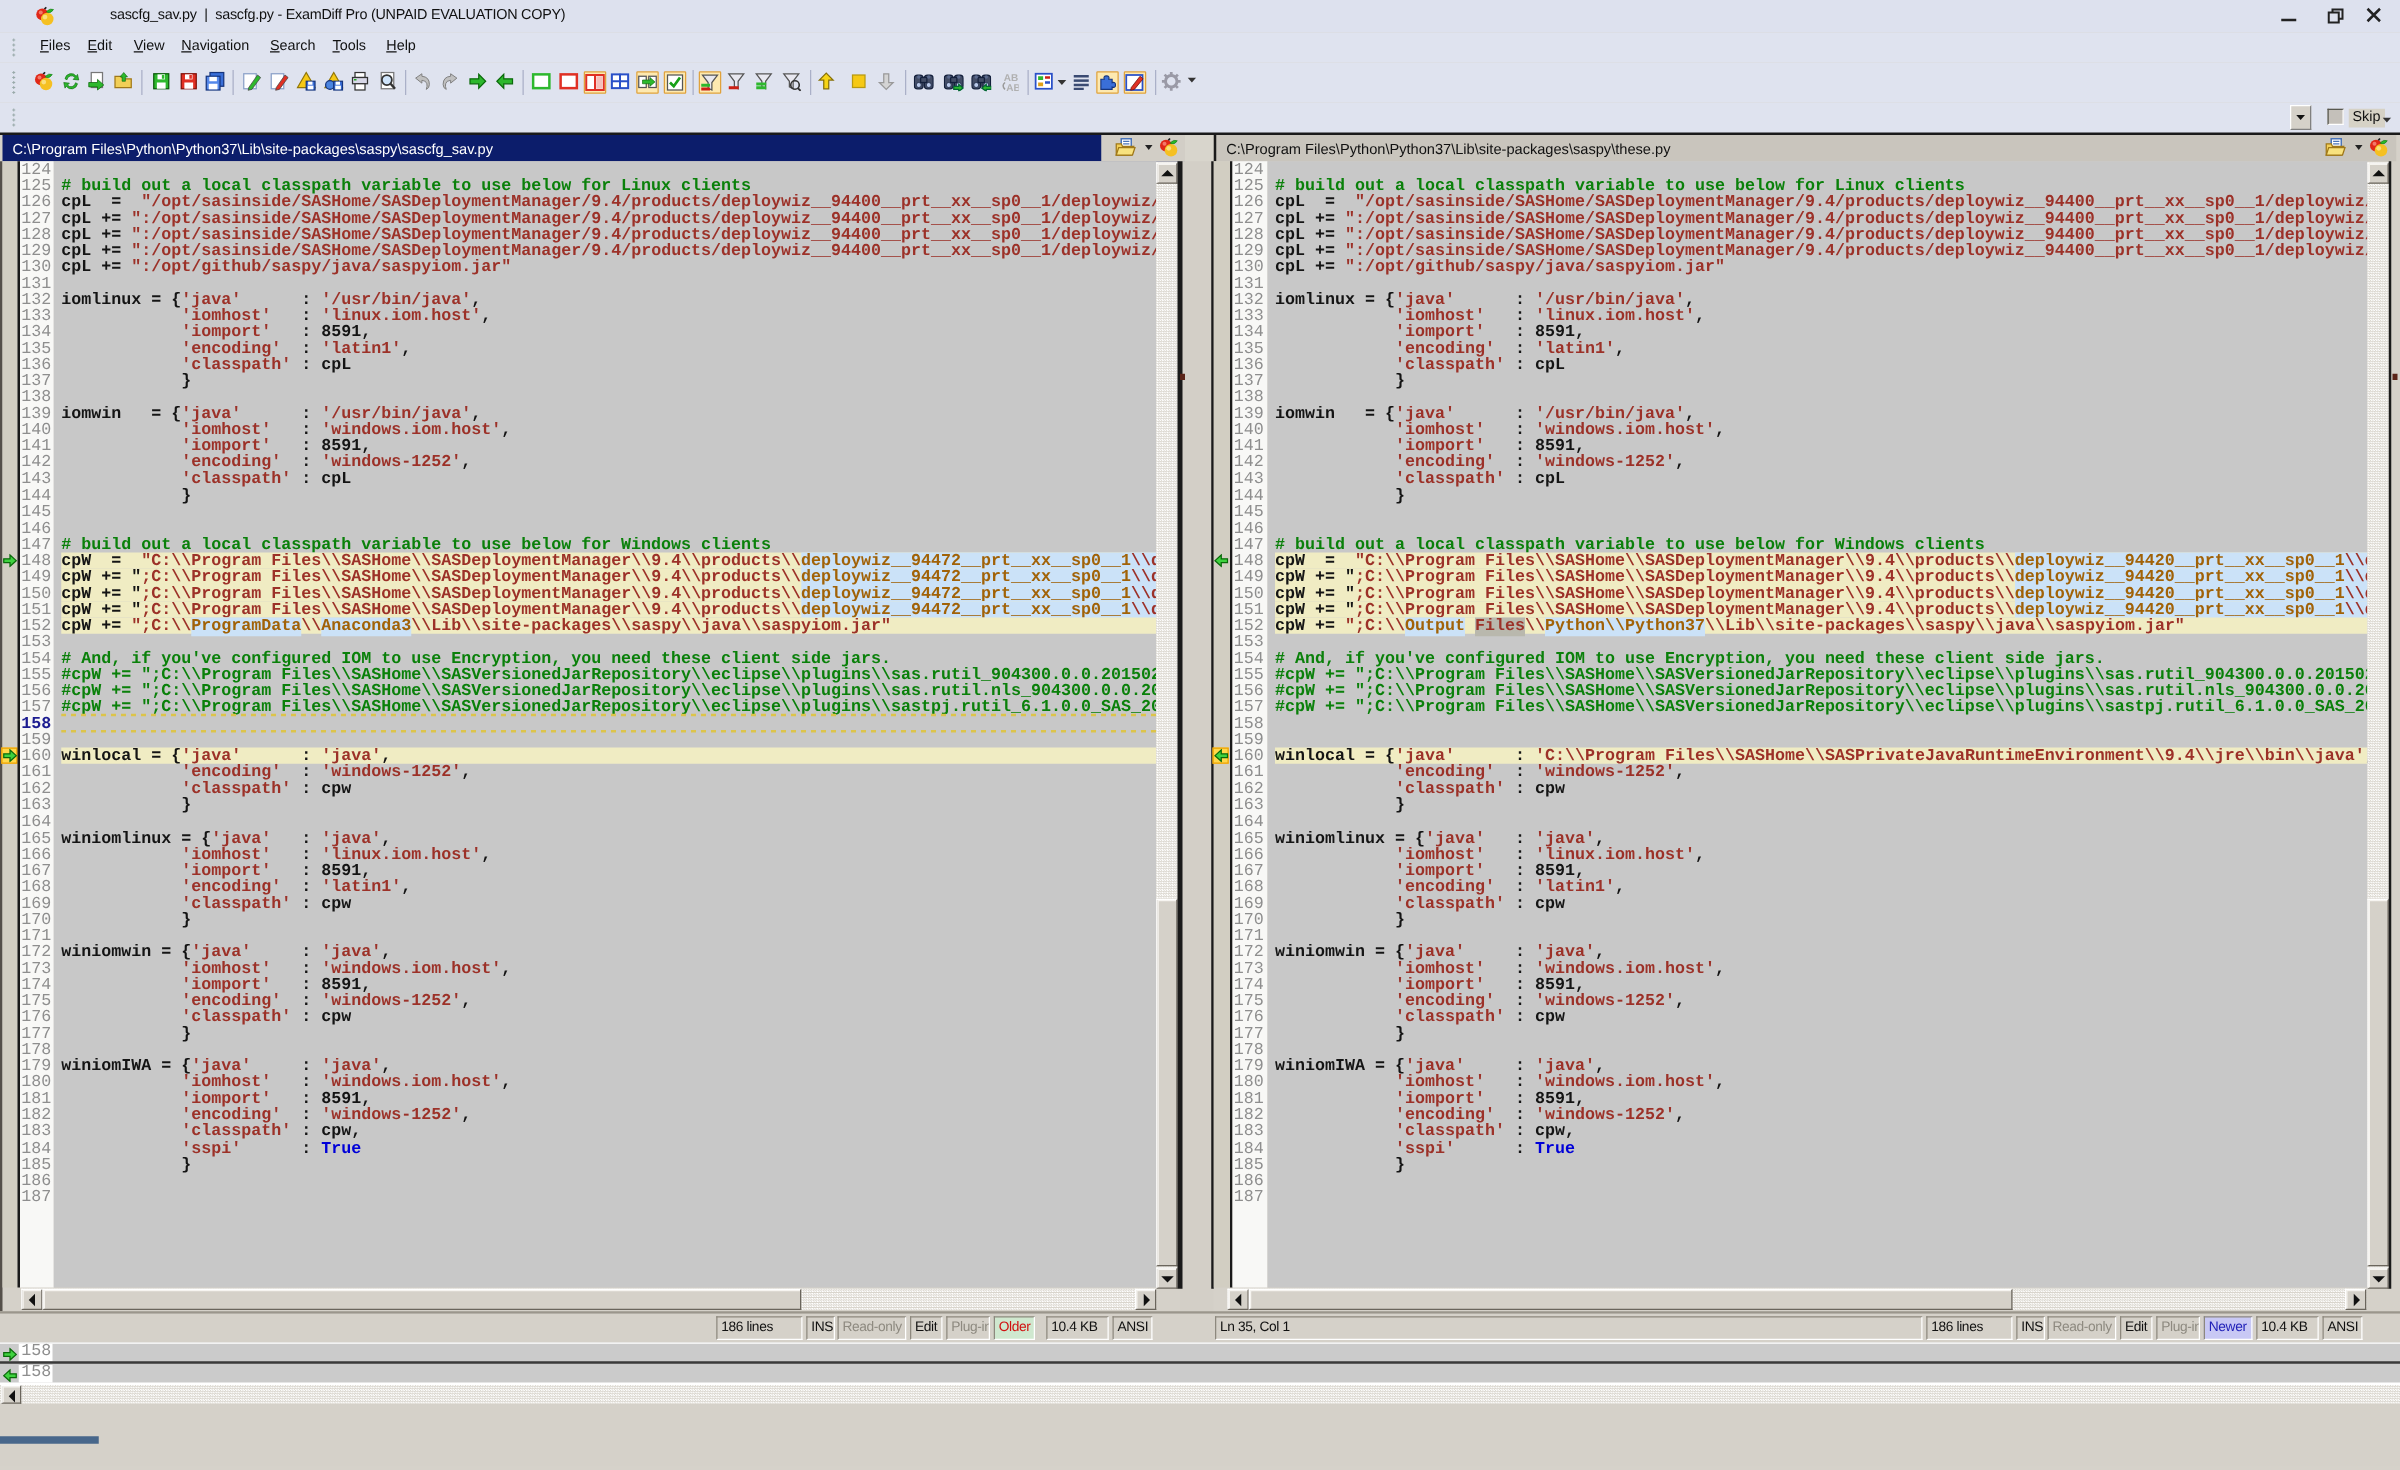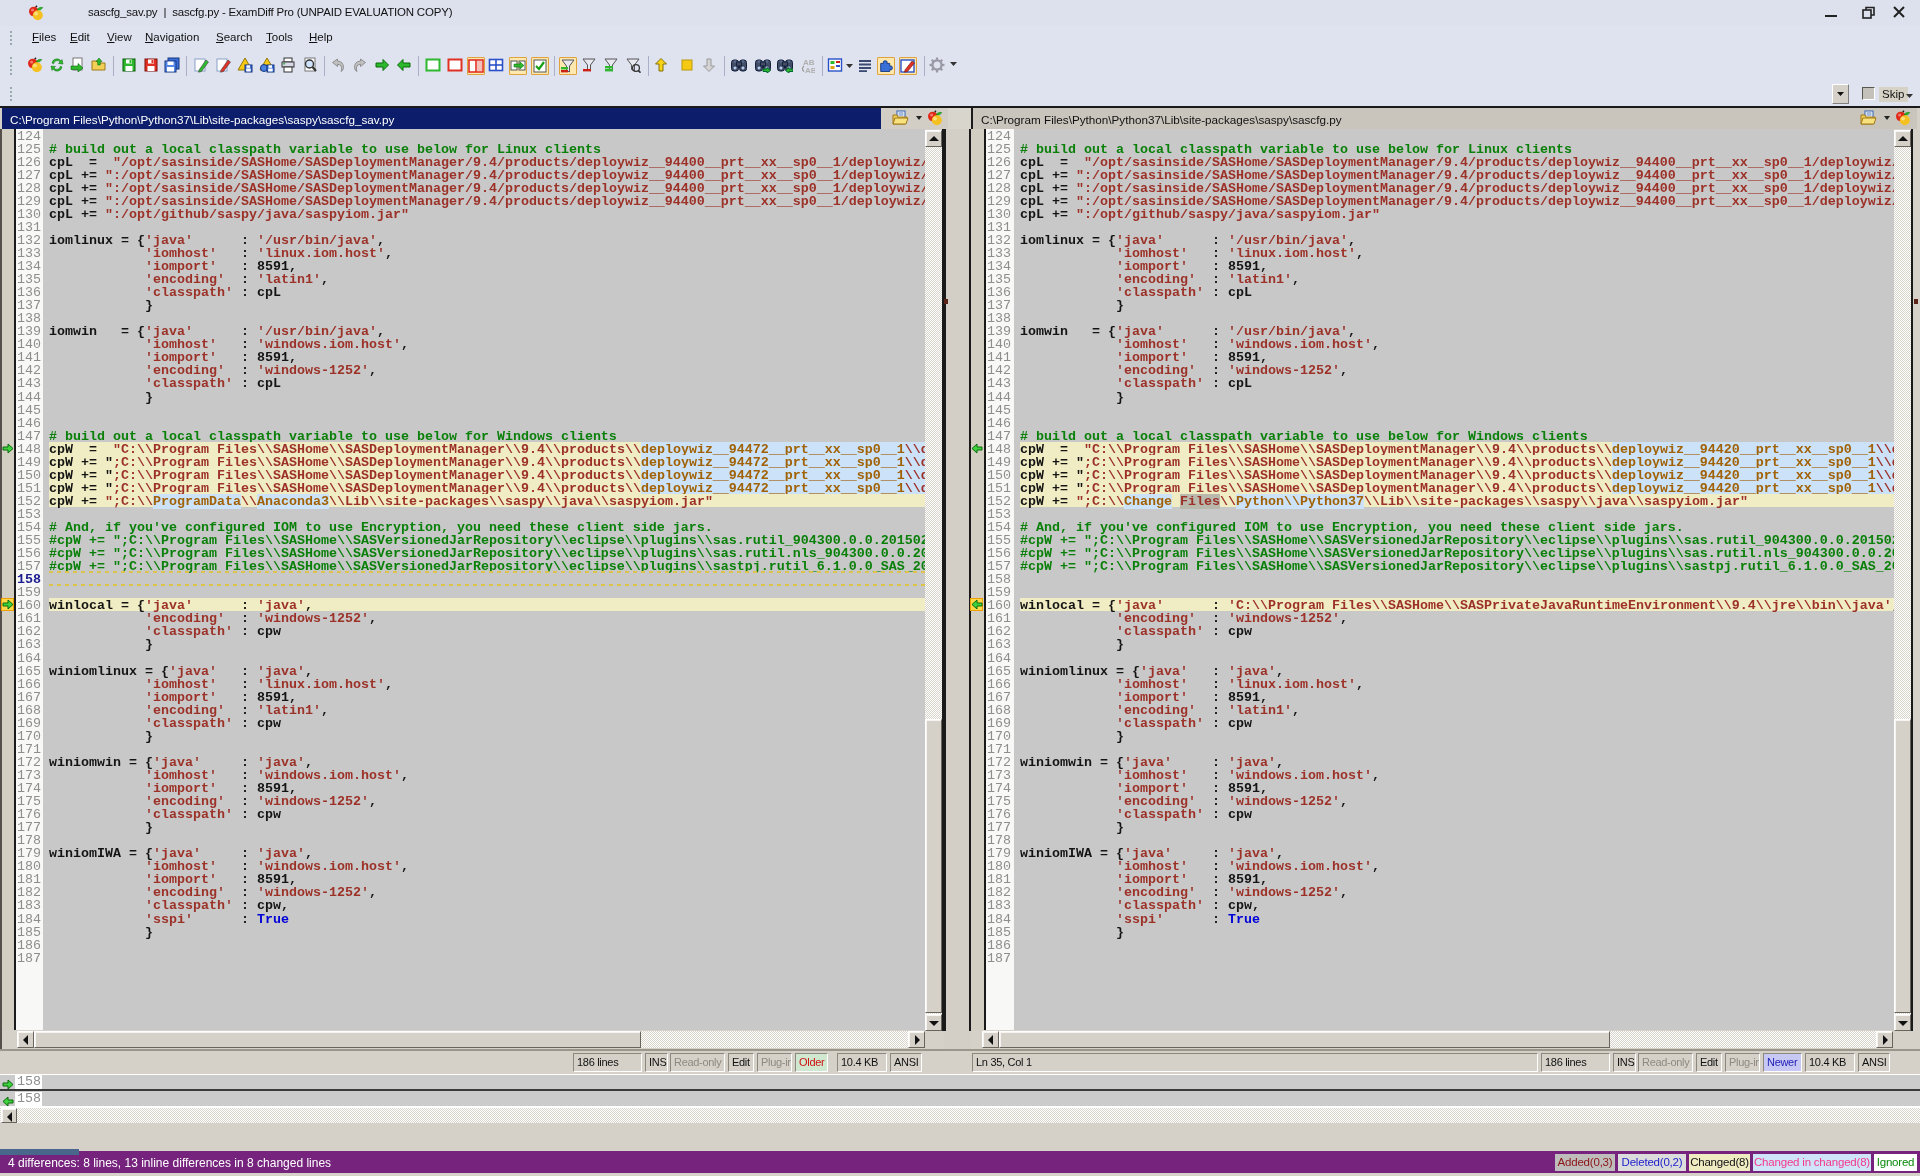--- a/index.html
+++ b/index.html
@@ -322,21 +322,21 @@
           <path d="M7.5,2.5 L9,0.8" stroke="#222" stroke-width="1.4" fill="none"></path>
           <circle cx="5.8" cy="6.5" r="4.8" fill="#e02818"></circle>
           <circle cx="4.6" cy="5" r="1.6" fill="#f47868"></circle>
           <path d="M9.2,4.2 q2.8,-3 5.6,-1.6 q-1.6,3 -4.8,2.6 Z" fill="#28b828" stroke="#117a11" stroke-width="0.5"></path>
           <circle cx="9.8" cy="10.2" r="5" fill="#f5c022"></circle>
           <circle cx="8" cy="8.6" r="1.9" fill="#fadf7e"></circle>
         </svg></div>
 </div>
 <div class="abs" style="left:948px;top:108px;width:23px;height:21px;background:#d8d5cc"></div>
 <div class="abs" style="left:971px;top:108px;width:946px;height:21px;background:#c9c5bd;border-left:2px solid #1a1a1a">
-  <div style="position:absolute;left:8px;top:4.5px;font-size:11.7px;color:#111">C:\Program Files\Python\Python37\Lib\site-packages\saspy\sascfg.py</div>
+  <div style="position:absolute;left:8px;top:4.5px;font-size:11.7px;color:#111">C:\Program Files\Python\Python37\Lib\site-packages\saspy\these.py</div>
   <div style="position:absolute;left:887px;top:2px"><svg width="17" height="16" viewBox="0 0 17 16">
           <rect x="5" y="1" width="8" height="8" fill="#fff" stroke="#4a74b8" stroke-width="1.2"></rect>
           <line x1="6.5" y1="3" x2="11.5" y2="3" stroke="#4a74b8"></line>
           <line x1="6.5" y1="5" x2="11.5" y2="5" stroke="#4a74b8"></line>
           <path d="M1,5 L5,5 L6,7 L15,7 L13,14 L1,14 Z" fill="#f2cf57" stroke="#a07818"></path>
           <path d="M1,14 L3,8 L16,8 L14,14 Z" fill="#f8e27e" stroke="#a07818"></path>
         </svg></div>
       <svg style="position:absolute;left:911px;top:8px" width="7" height="5" viewBox="0 0 7 5">
         <path d="M0,0 L6,0 L3,4 Z" fill="#222"></path>
       </svg>
@@ -632,21 +632,21 @@
 <div class="row" style="top:234.90px"><span class="tk">            </span><span class="ts">'encoding'</span><span class="tk">  : </span><span class="ts">'windows-1252'</span><span class="tk">,</span></div>
 <div class="row" style="top:247.95px"><span class="tk">            </span><span class="ts">'classpath'</span><span class="tk"> : cpL</span></div>
 <div class="row" style="top:261.00px"><span class="tk">            }</span></div>
 <div class="row" style="top:274.05px"></div>
 <div class="row" style="top:287.10px"></div>
 <div class="row" style="top:300.15px"><span class="tc"># build out a local classpath variable to use below for Windows clients</span></div>
 <div class="row yel" style="top:313.20px"><span class="tk">cpW  =  </span><span class="ts">"C:\\Program Files\\SASHome\\SASDeploymentManager\\9.4\\products\\</span><span class="ib"><span class="tp">deploywiz__94420__prt__xx__sp0__1</span><span class="ts">\\deploywiz\\sas.svc.connection.jar"</span></span></div>
 <div class="row yel" style="top:326.25px"><span class="tk">cpW += "</span><span class="ts">;C:\\Program Files\\SASHome\\SASDeploymentManager\\9.4\\products\\</span><span class="ib"><span class="tp">deploywiz__94420__prt__xx__sp0__1</span><span class="ts">\\deploywiz\\sas.svc.connection.jar"</span></span></div>
 <div class="row yel" style="top:339.30px"><span class="tk">cpW += "</span><span class="ts">;C:\\Program Files\\SASHome\\SASDeploymentManager\\9.4\\products\\</span><span class="ib"><span class="tp">deploywiz__94420__prt__xx__sp0__1</span><span class="ts">\\deploywiz\\sas.svc.connection.jar"</span></span></div>
 <div class="row yel" style="top:352.35px"><span class="tk">cpW += "</span><span class="ts">;C:\\Program Files\\SASHome\\SASDeploymentManager\\9.4\\products\\</span><span class="ib"><span class="tp">deploywiz__94420__prt__xx__sp0__1</span><span class="ts">\\deploywiz\\sas.svc.connection.jar"</span></span></div>
-<div class="row yel" style="top:365.40px"><span class="tk">cpW += </span><span class="ts">";C:\\</span><span class="ib tp">Change</span><span class="ts"> </span><span class="gb ts">Files</span><span class="ts">\\</span><span class="ib tp">Python\\Python37</span><span class="ts">\\Lib\\site-packages\\saspy\\java\\saspyiom.jar"</span></div>
+<div class="row yel" style="top:365.40px"><span class="tk">cpW += </span><span class="ts">";C:\\</span><span class="ib tp">Output</span><span class="ts"> </span><span class="gb ts">Files</span><span class="ts">\\</span><span class="ib tp">Python\\Python37</span><span class="ts">\\Lib\\site-packages\\saspy\\java\\saspyiom.jar"</span></div>
 <div class="row" style="top:378.45px"></div>
 <div class="row" style="top:391.50px"><span class="tc"># And, if you've configured IOM to use Encryption, you need these client side jars.</span></div>
 <div class="row" style="top:404.55px"><span class="tc">#cpW += ";C:\\Program Files\\SASHome\\SASVersionedJarRepository\\eclipse\\plugins\\sas.rutil_904300.0.0.20150204190000_v940m3\\sas.rutil.jar"</span></div>
 <div class="row" style="top:417.60px"><span class="tc">#cpW += ";C:\\Program Files\\SASHome\\SASVersionedJarRepository\\eclipse\\plugins\\sas.rutil.nls_904300.0.0.20150204190000_v940m3\\sas.rutil.nls.jar"</span></div>
 <div class="row" style="top:430.65px"><span class="tc">#cpW += ";C:\\Program Files\\SASHome\\SASVersionedJarRepository\\eclipse\\plugins\\sastpj.rutil_6.1.0.0_SAS_20121211183517\\sastpj.rutil.jar"</span></div>
 <div class="row" style="top:443.70px"></div>
 <div class="row" style="top:456.75px"></div>
 <div class="row yel" style="top:469.80px"><span class="tk">winlocal = {</span><span class="ts">'java'</span><span class="tk">      : </span><span class="ts">'C:\\Program Files\\SASHome\\SASPrivateJavaRuntimeEnvironment\\9.4\\jre\\bin\\java'</span><span class="tk">,</span></div>
 <div class="row" style="top:482.85px"><span class="tk">            </span><span class="ts">'encoding'</span><span class="tk">  : </span><span class="ts">'windows-1252'</span><span class="tk">,</span></div>
 <div class="row" style="top:495.90px"><span class="tk">            </span><span class="ts">'classpath'</span><span class="tk"> : cpw</span></div>
@@ -734,23 +734,15 @@
   <div class="abs mono" style="left:15px;top:18px;width:27px;height:14px;background:#fff;color:#8e8e8e;line-height:14px;padding-left:2px;font-weight:normal">158</div>
   <div class="abs" style="left:0;top:32px;width:1920px;height:2px;background:#fff"></div>
 </div>
 <div class="sbtrack" style="left:0;top:1108px;width:1920px;height:15px">
   <div class="sbbtn" style="left:1px;top:0;width:16px;height:15px"><svg width="16" height="16" viewBox="0 0 16 16">
           <path d="M10,3 L10,13 L5,8 Z" fill="#111"></path>
         </svg></div>
 </div>
 
 
-<div class="abs" style="left:0;top:1151px;width:1920px;height:22px;background:#76237d">
-  <div style="position:absolute;left:8px;top:5px;font-size:12px;color:#fff">4 differences: 8 lines, 13 inline differences in 8 changed lines</div>
-  <div class="chip" style="left:1555px;width:60px;background:#bfbcbc;color:#8b1515">Added(0,3)</div>
-      <div class="chip" style="left:1618px;width:68px;background:#dcdcdc;color:#2222cc">Deleted(0,2)</div>
-      <div class="chip" style="left:1689px;width:61px;background:#f0ecc2;color:#111">Changed(8)</div>
-      <div class="chip" style="left:1753px;width:118px;background:#cfe4f9;color:#f5388c">Changed in changed(8)</div>
-      <div class="chip" style="left:1874px;width:43px;background:#fff;color:#0a8a0a">Ignored</div>
-</div>
 <div class="abs" style="left:0;top:1149px;width:79px;height:6px;background:#48678b"></div>
 <div class="abs" style="left:0;top:1173px;width:1920px;height:3px;background:#d6d2ca"></div>
 
 </div>
 </body></html>

